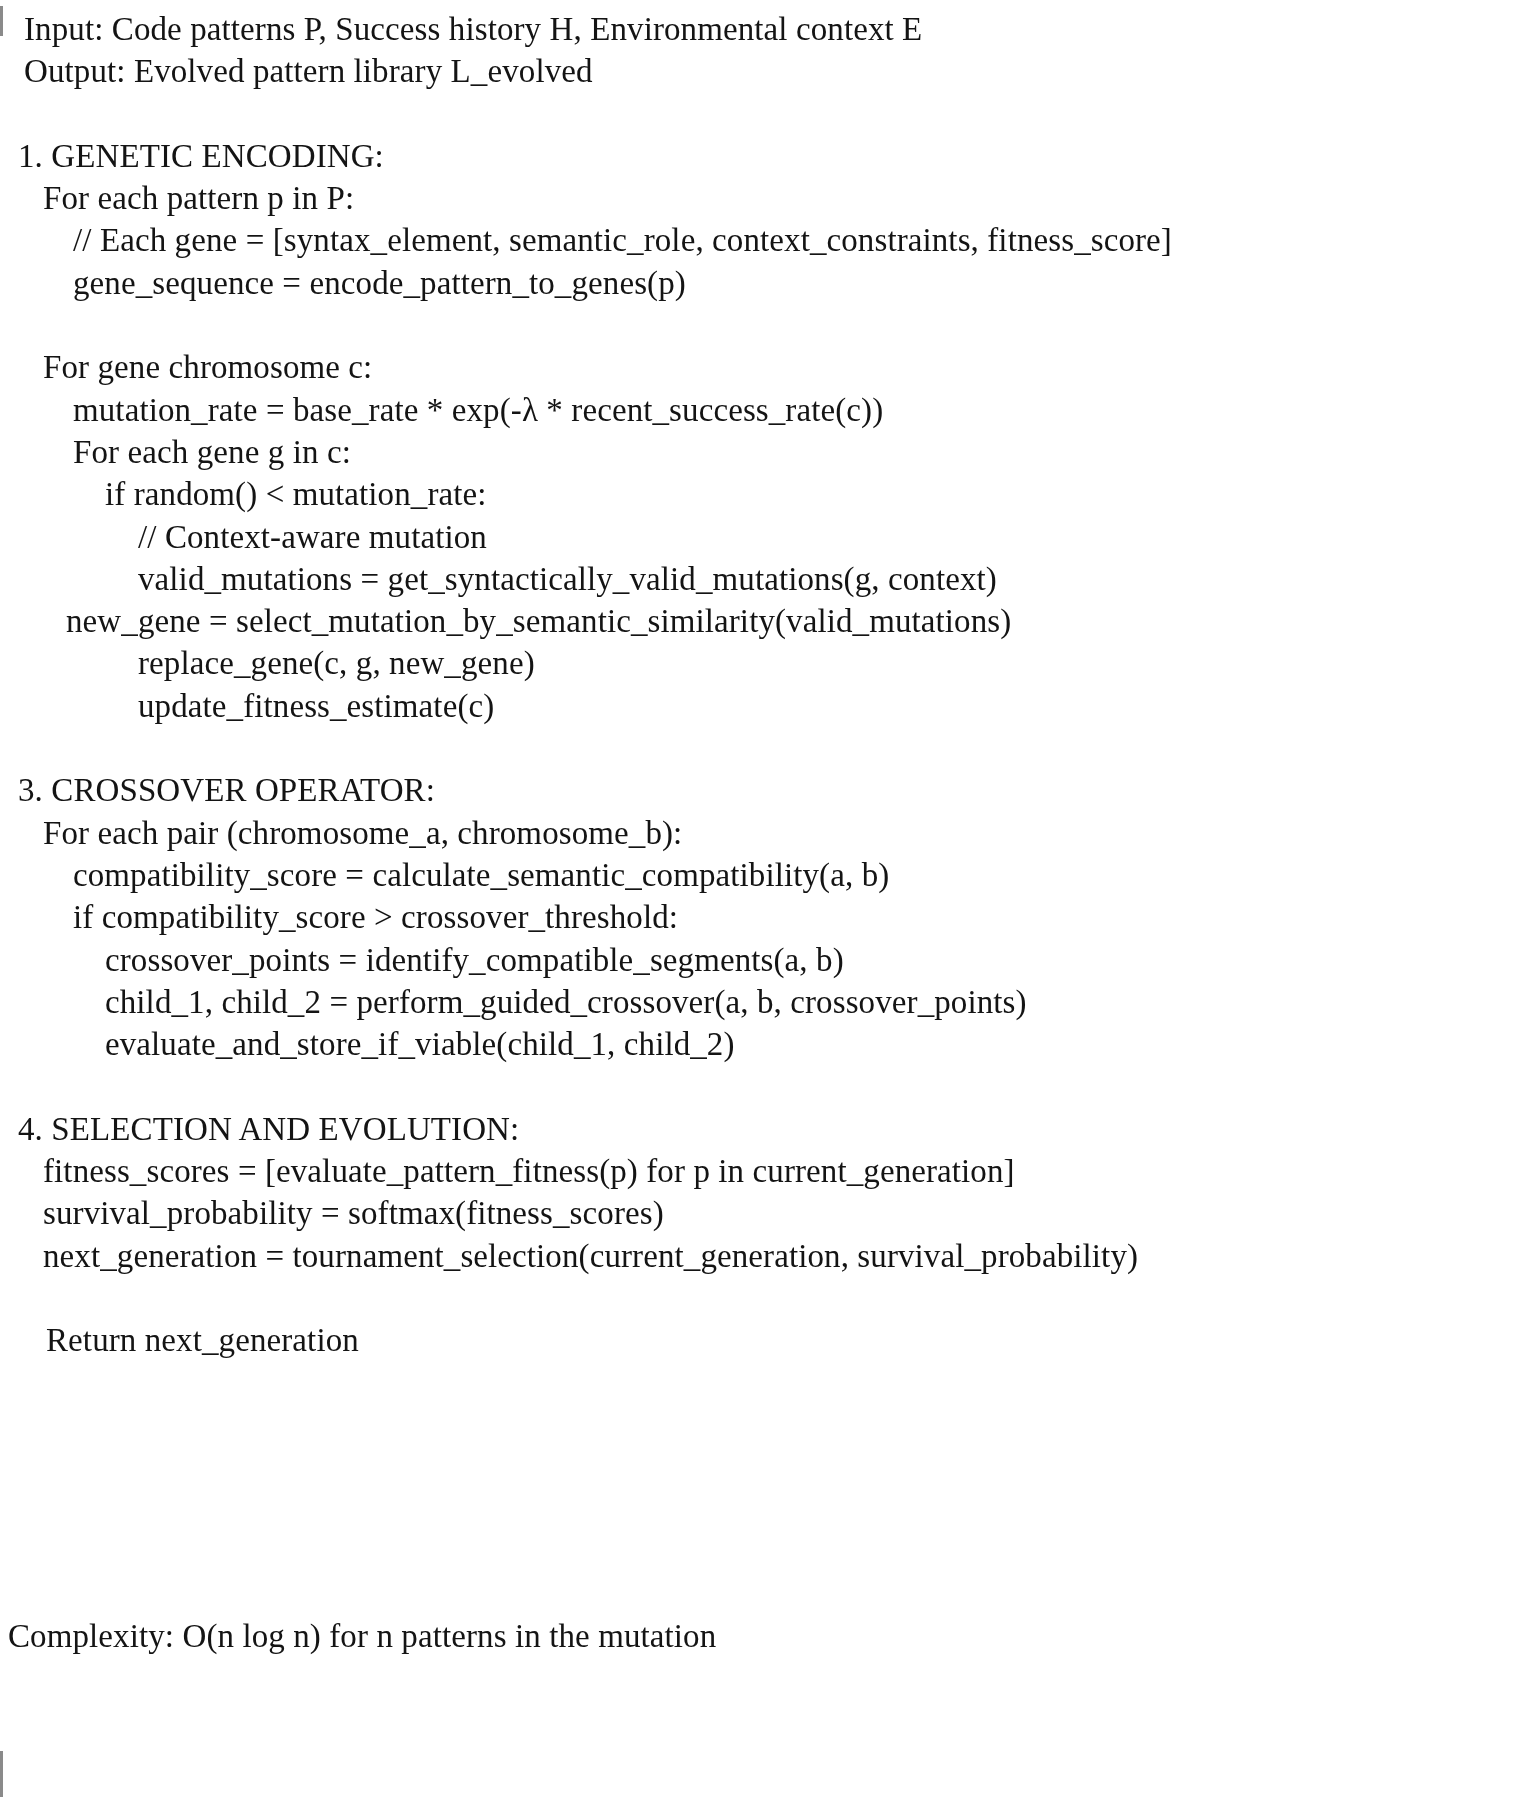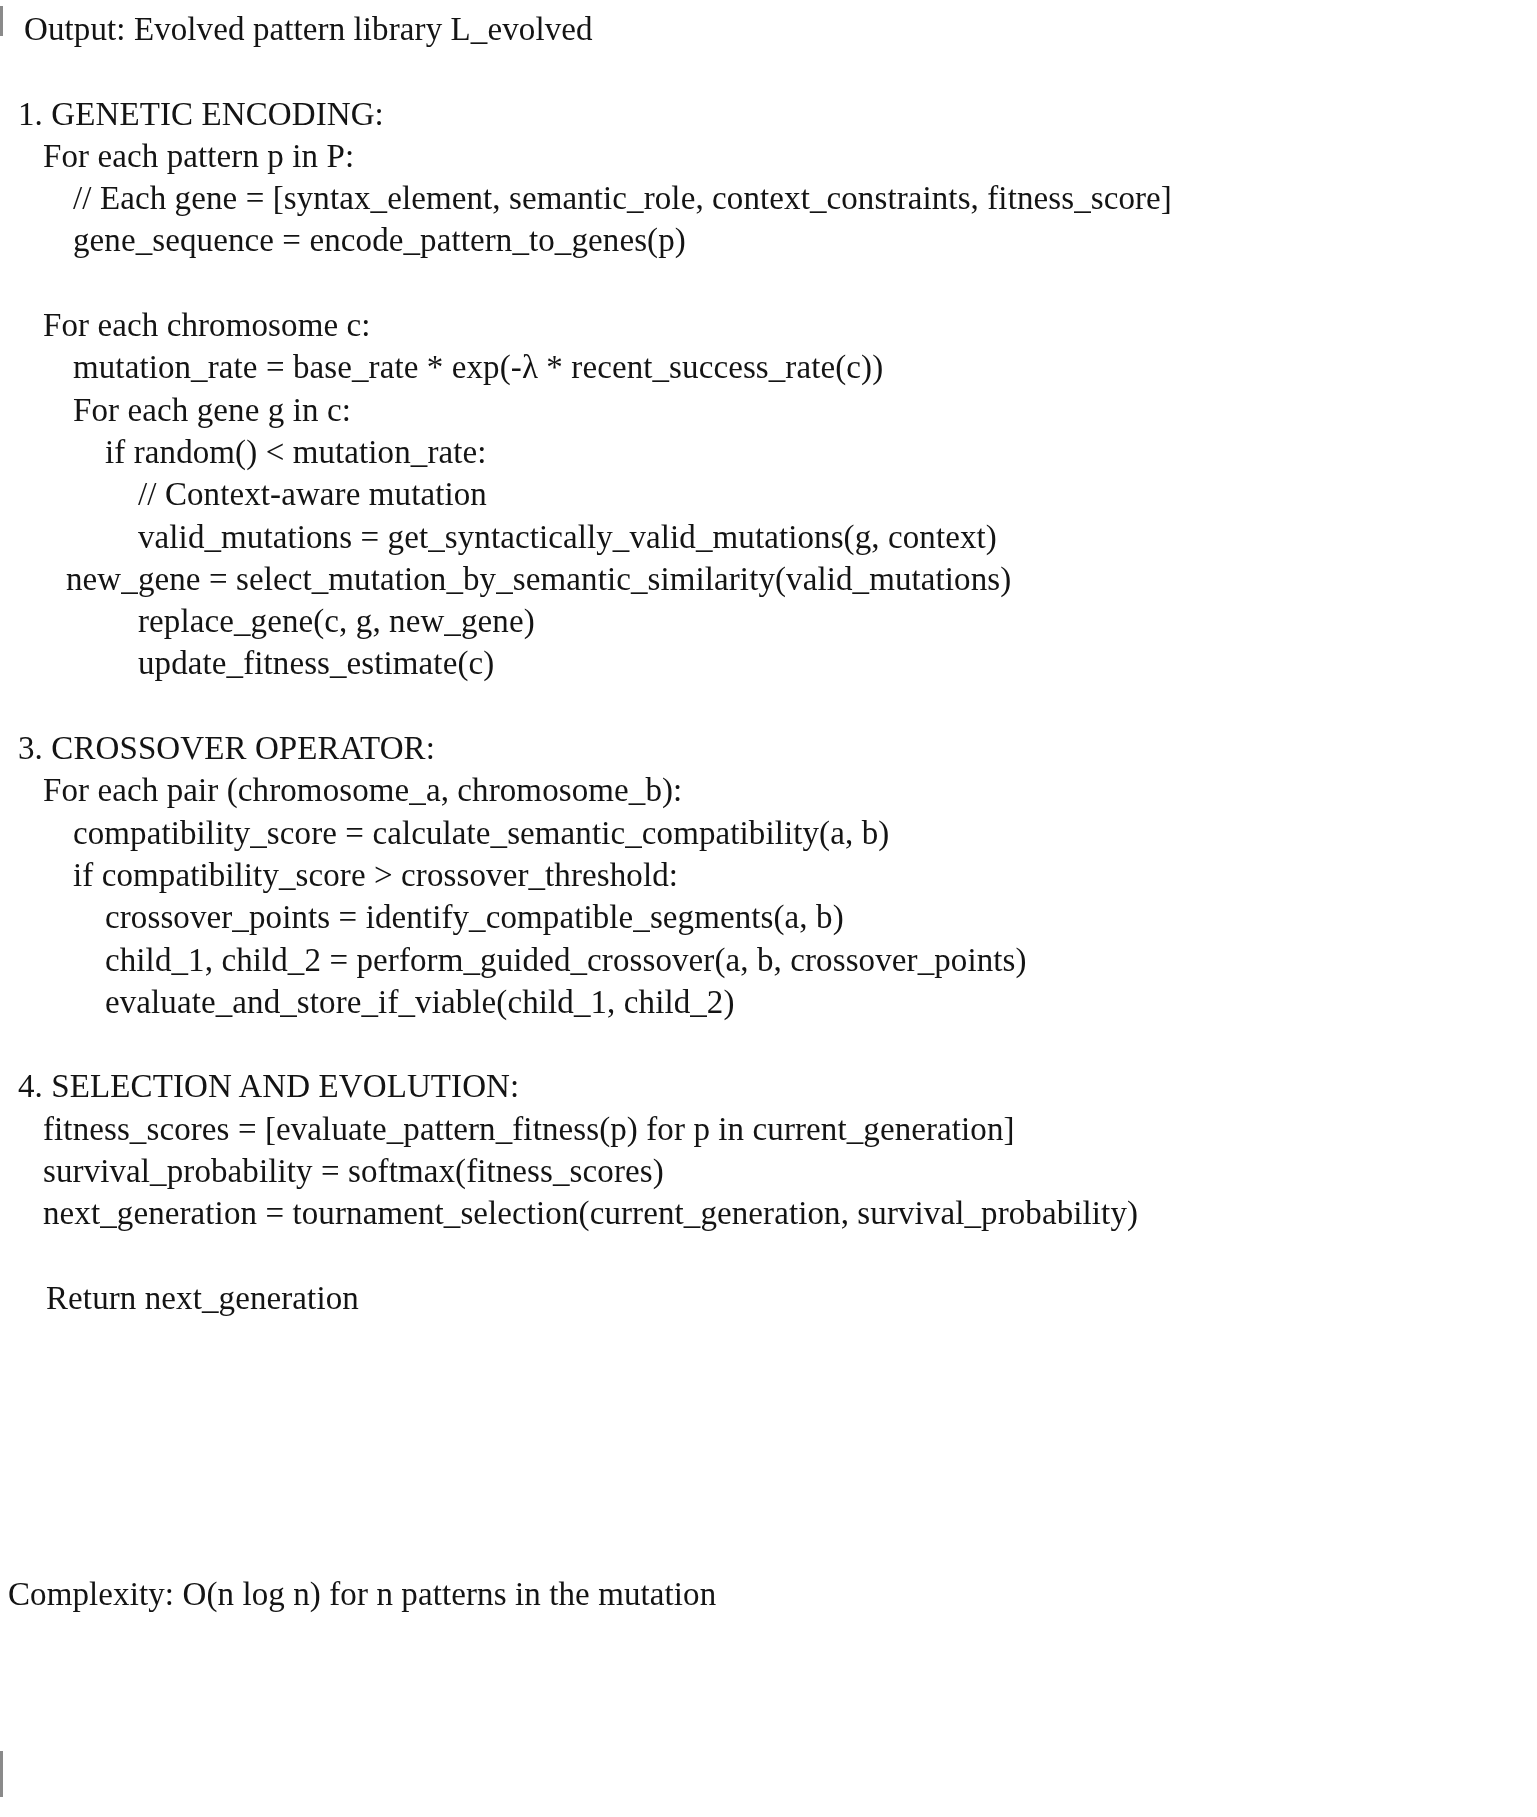--- a/index.html
+++ b/index.html
@@ -38,28 +38,29 @@
   .crop-artifact.top { top: 6px; height: 30px; width: 3px; }
   .crop-artifact.bottom { bottom: 20px; height: 46px; width: 3px; }
 </style>
 </head>
 <body>
 
 <div class="page">
   <div class="crop-artifact top"></div>
   <div class="crop-artifact bottom"></div>
   <div class="code-block">
+      <div class="line" style="padding-left: 24px;">Input: Code patterns P, Success history H, Environmental context E</div>
       <div class="line" style="padding-left: 24px;">Output: Evolved pattern library L_evolved</div>
       <div class="line" style="padding-left: 24px;">&nbsp;</div>
       <div class="line" style="padding-left: 18px;">1. GENETIC ENCODING:</div>
       <div class="line" style="padding-left: 43px;">For each pattern p in P:</div>
       <div class="line" style="padding-left: 73px;">// Each gene = [syntax_element, semantic_role, context_constraints, fitness_score]</div>
       <div class="line" style="padding-left: 73px;">gene_sequence = encode_pattern_to_genes(p)</div>
       <div class="line" style="padding-left: 24px;">&nbsp;</div>
-      <div class="line" style="padding-left: 43px;">For each chromosome c:</div>
+      <div class="line" style="padding-left: 43px;">For gene chromosome c:</div>
       <div class="line" style="padding-left: 73px;">mutation_rate = base_rate * exp(-λ * recent_success_rate(c))</div>
       <div class="line" style="padding-left: 73px;">For each gene g in c:</div>
       <div class="line" style="padding-left: 105px;">if random() &lt; mutation_rate:</div>
       <div class="line" style="padding-left: 138px;">// Context-aware mutation</div>
       <div class="line" style="padding-left: 138px;">valid_mutations = get_syntactically_valid_mutations(g, context)</div>
       <div class="line" style="padding-left: 66px;">new_gene = select_mutation_by_semantic_similarity(valid_mutations)</div>
       <div class="line" style="padding-left: 138px;">replace_gene(c, g, new_gene)</div>
       <div class="line" style="padding-left: 138px;">update_fitness_estimate(c)</div>
       <div class="line" style="padding-left: 24px;">&nbsp;</div>
       <div class="line" style="padding-left: 18px;">3. CROSSOVER OPERATOR:</div>

